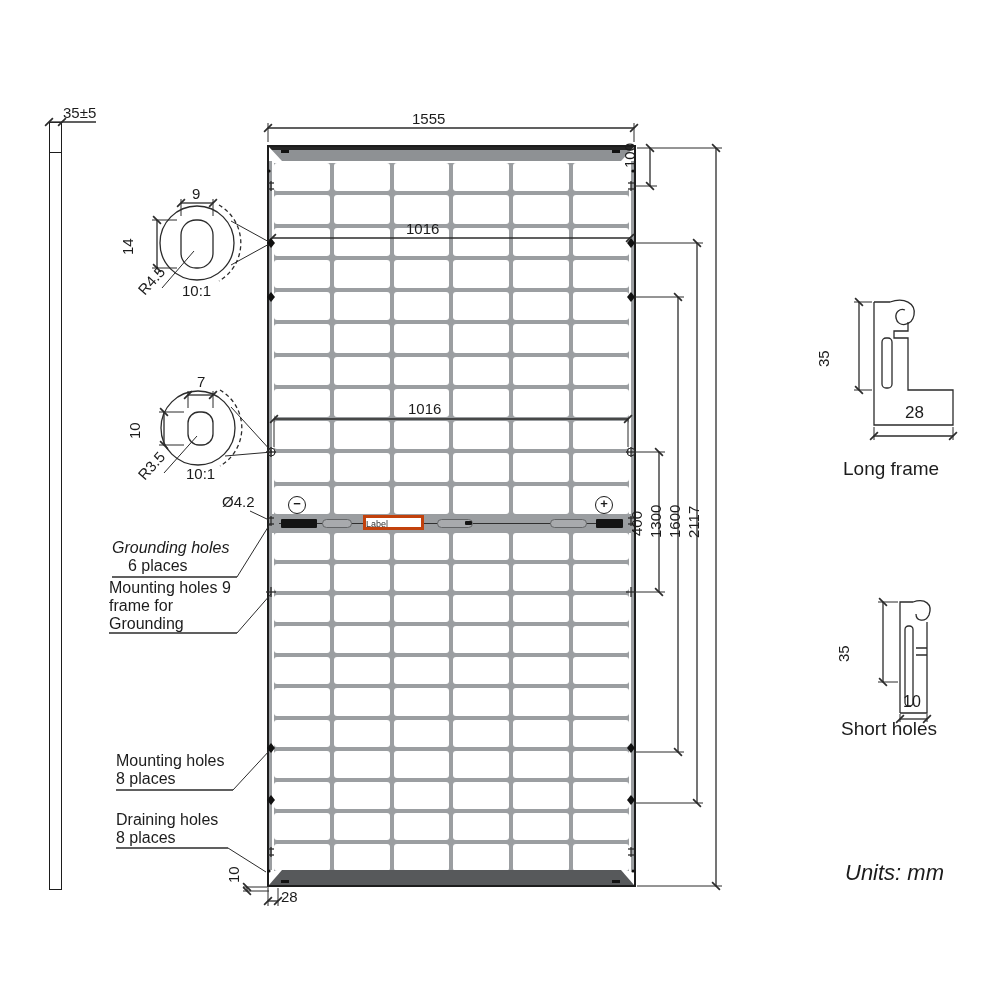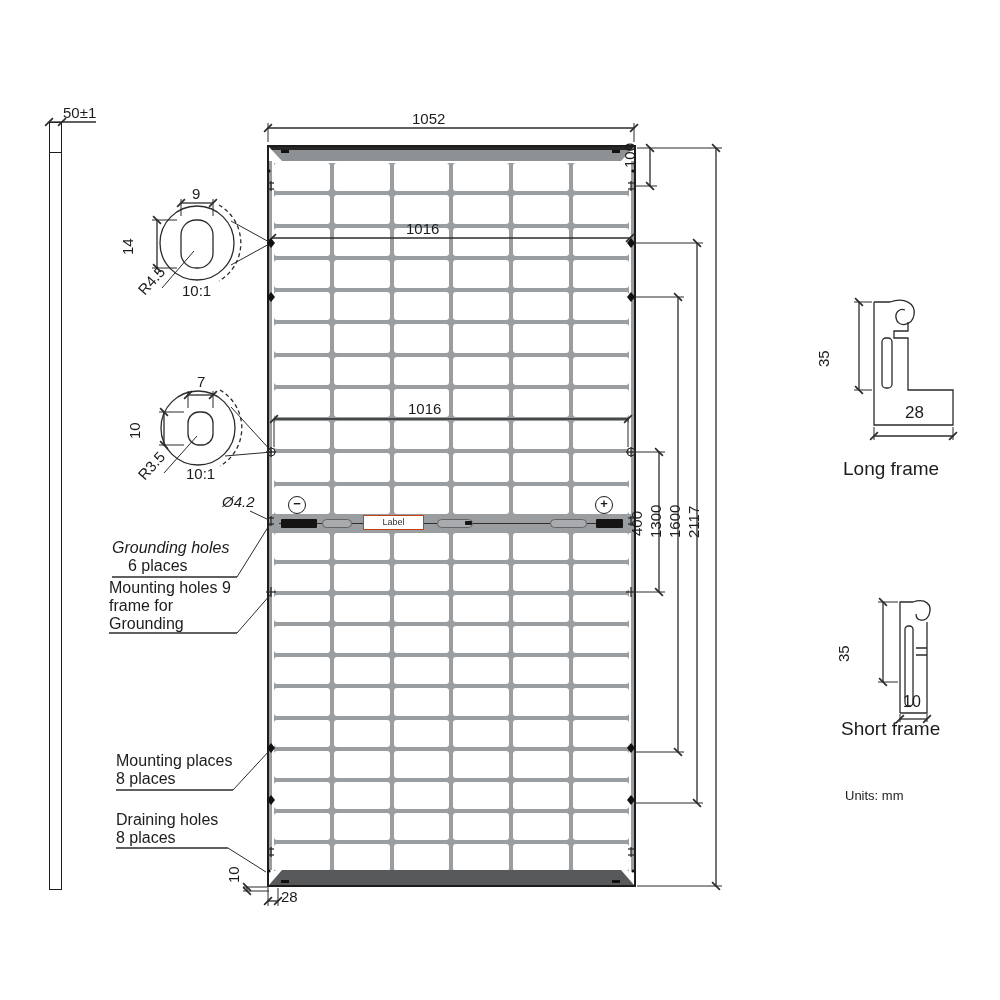--- a/index.html
+++ b/index.html
@@ -31,22 +31,22 @@
     grid-template-columns:repeat(6,1fr);gap:4px;background:#9b9ea1;}
   #grid-upper{top:16px;height:351px;}
   #grid-lower{top:386px;height:338px;}
   .cell{background:#ffffff;border-radius:3px;}
   #band{position:absolute;left:2px;right:2px;top:367px;height:19px;background:#9b9ea1;}
   #band .link{position:absolute;left:8px;right:14px;top:8.5px;height:1.5px;background:#2f2f2f;}
   .conn{position:absolute;top:5px;height:9px;background:#141414;border-radius:1px;}
   .capsule{position:absolute;top:5px;height:9px;background:#a8aaad;border:1px solid #636567;
     border-radius:5px;box-sizing:border-box;}
   #label-box{position:absolute;left:92px;top:1px;width:61px;height:15px;background:#fff;
-    border:1px solid #c2410c;box-sizing:border-box;font-size:9px;line-height:13px;
-    text-align:center;color:#333;}
+    border:3px solid #c2410c;box-sizing:border-box;font-size:9px;line-height:13px;
+    color:#333;}
   .polarity{position:absolute;width:18px;height:18px;border:1.7px solid #1d1d1d;border-radius:50%;
     background:#fff;box-sizing:border-box;font-size:13px;line-height:14px;text-align:center;
     font-weight:bold;top:349px;}
   #pol-minus{left:19px;} #pol-plus{left:326px;}
   
   #sideview{position:absolute;left:49px;top:122px;width:13px;height:768px;
     border:1.4px solid #1d1d1d;box-sizing:border-box;background:#fff;}
   #sideview .divider{position:absolute;left:0;right:0;top:29px;height:1.4px;background:#1d1d1d;}
 </style>
 </head>
@@ -404,54 +404,54 @@
       <rect x="50" y="36" width="8" height="80" rx="3.5"></rect>
       <line x1="43" y1="12" x2="23" y2="12" class="thin"></line>
       <line x1="43" y1="92" x2="23" y2="92" class="thin"></line>
       <line x1="28" y1="12" x2="28" y2="92" marker-start="url(#tk)" marker-end="url(#tk)"></line>
       <line x1="45" y1="124" x2="45" y2="132" class="thin"></line>
       <line x1="72" y1="124" x2="72" y2="132" class="thin"></line>
       <line x1="45" y1="129" x2="72" y2="129" marker-start="url(#tk)" marker-end="url(#tk)"></line>
     </g>
   </svg>
 
-  <div class="lbl" style="left:63px;top:104px;">50±1</div>
-  <div class="lbl" style="left:412px;top:110px;">1052</div>
+  <div class="lbl" style="left:63px;top:104px;">35±5</div>
+  <div class="lbl" style="left:412px;top:110px;">1555</div>
   <div class="lbl rot" style="left:638px;top:151px;">100</div>
   <div class="lbl" style="left:406px;top:220px;">1016</div>
   <div class="lbl" style="left:408px;top:400px;">1016</div>
   <div class="lbl rot" style="left:645px;top:519px;">400</div>
   <div class="lbl rot" style="left:664px;top:521px;">1300</div>
   <div class="lbl rot" style="left:683px;top:521px;">1600</div>
   <div class="lbl rot" style="left:702px;top:521px;">2117</div>
   <div class="lbl rot" style="left:242px;top:866px;">10</div>
   <div class="lbl" style="left:281px;top:888px;">28</div>
 
   <div class="lbl" style="left:192px;top:185px;">9</div>
   <div class="lbl rot" style="left:136px;top:238px;">14</div>
   <div class="lbl rot45" style="left:147px;top:281px;">R4.5</div>
   <div class="lbl" style="left:182px;top:282px;">10:1</div>
 
   <div class="lbl" style="left:197px;top:373px;">7</div>
   <div class="lbl rot" style="left:143px;top:422px;">10</div>
   <div class="lbl rot45" style="left:147px;top:466px;">R3.5</div>
   <div class="lbl" style="left:186px;top:465px;">10:1</div>
 
-  <div class="lbl" style="left:222px;top:493px;font-style:italic;">Ø4.2</div>
+  <div class="lbl" style="left:222px;top:493px;">Ø4.2</div>
   <div class="callout" style="left:112px;top:539px;font-style:italic;">Grounding holes</div>
   <div class="callout" style="left:128px;top:557px;">6 places</div>
   <div class="callout" style="left:109px;top:579px;">Mounting holes 9</div>
   <div class="callout" style="left:109px;top:597px;">frame for</div>
   <div class="callout" style="left:109px;top:615px;">Grounding</div>
-  <div class="callout" style="left:116px;top:752px;">Mounting places</div>
+  <div class="callout" style="left:116px;top:752px;">Mounting holes</div>
   <div class="callout" style="left:116px;top:770px;">8 places</div>
   <div class="callout" style="left:116px;top:811px;">Draining holes</div>
   <div class="callout" style="left:116px;top:829px;">8 places</div>
 
   <div class="lbl rot" style="left:832px;top:350px;">35</div>
   <div class="lbl" style="left:905px;top:404px;font-size:17px;">28</div>
   <div class="callout big" style="left:843px;top:460px;">Long frame</div>
   <div class="lbl rot" style="left:852px;top:645px;">35</div>
   <div class="lbl" style="left:903px;top:693px;font-size:16px;">10</div>
-  <div class="callout big" style="left:841px;top:720px;">Short frame</div>
-  <div class="callout" style="left:845px;top:787px;font-size:13px;">Units: mm</div>
+  <div class="callout big" style="left:841px;top:720px;">Short holes</div>
+  <div class="callout" style="left:845px;top:864px;font-size:22px;font-style:italic;">Units: mm</div>
 
 </div>
 
 </body></html>

